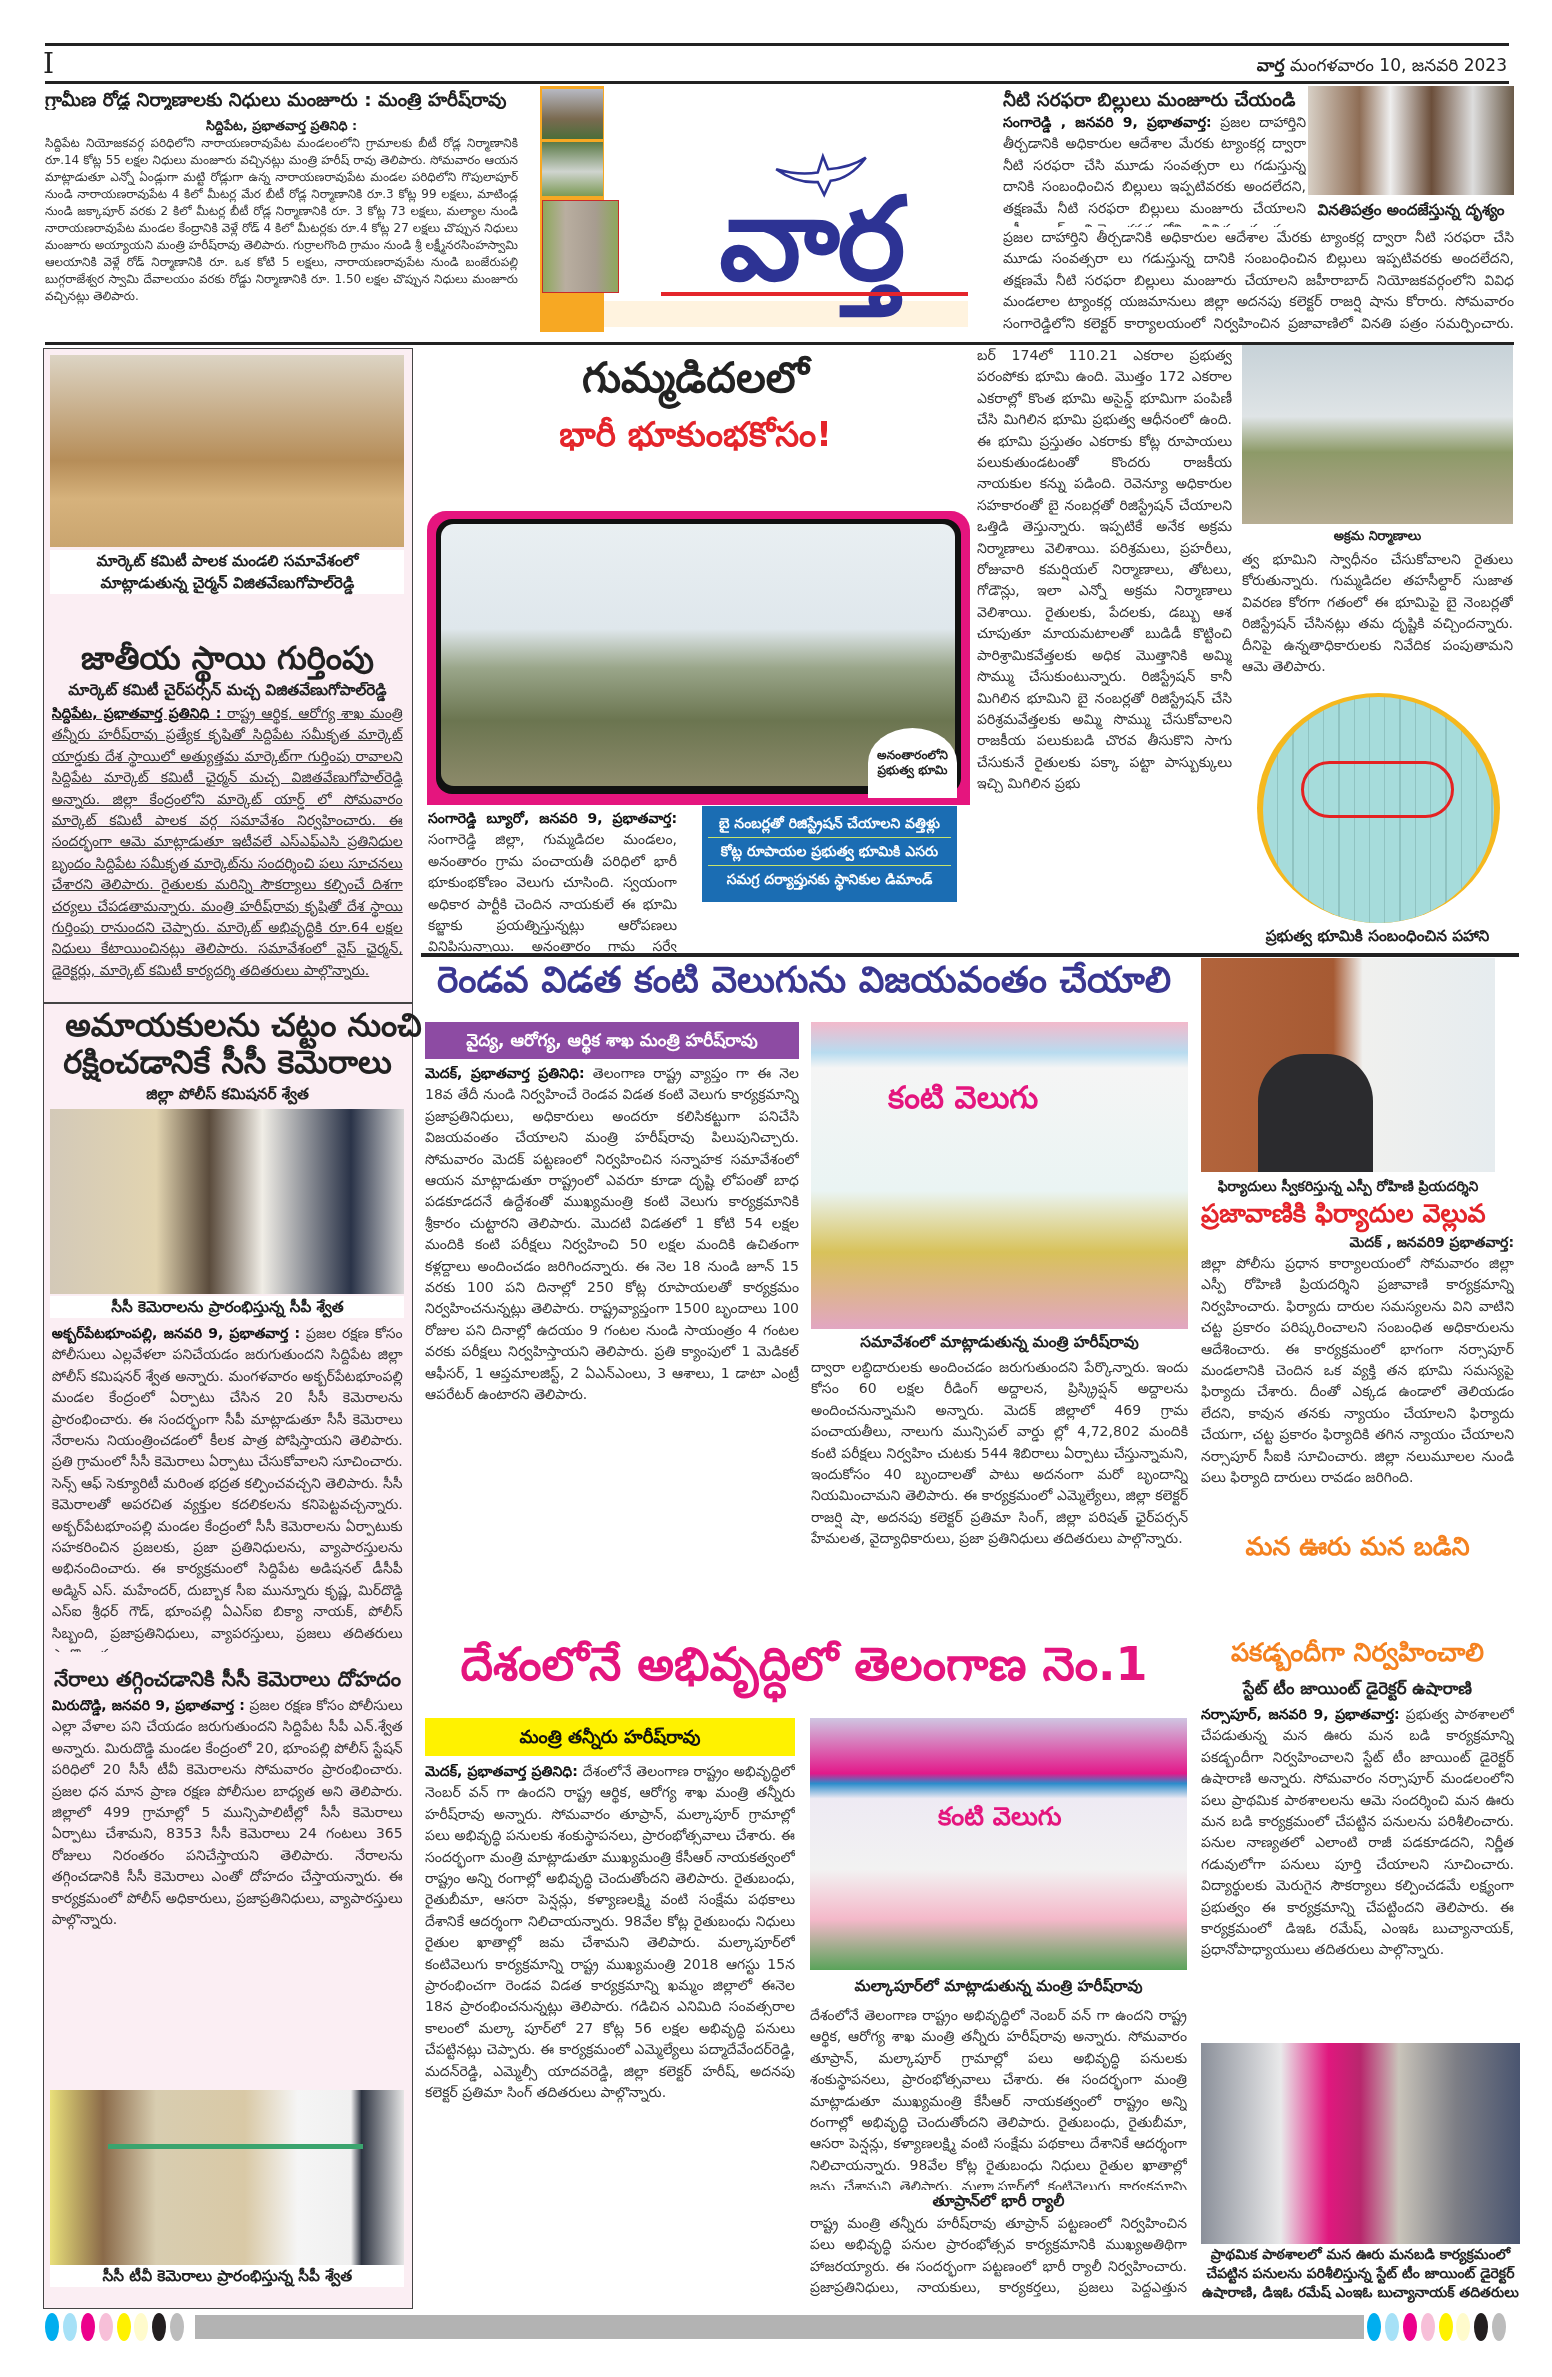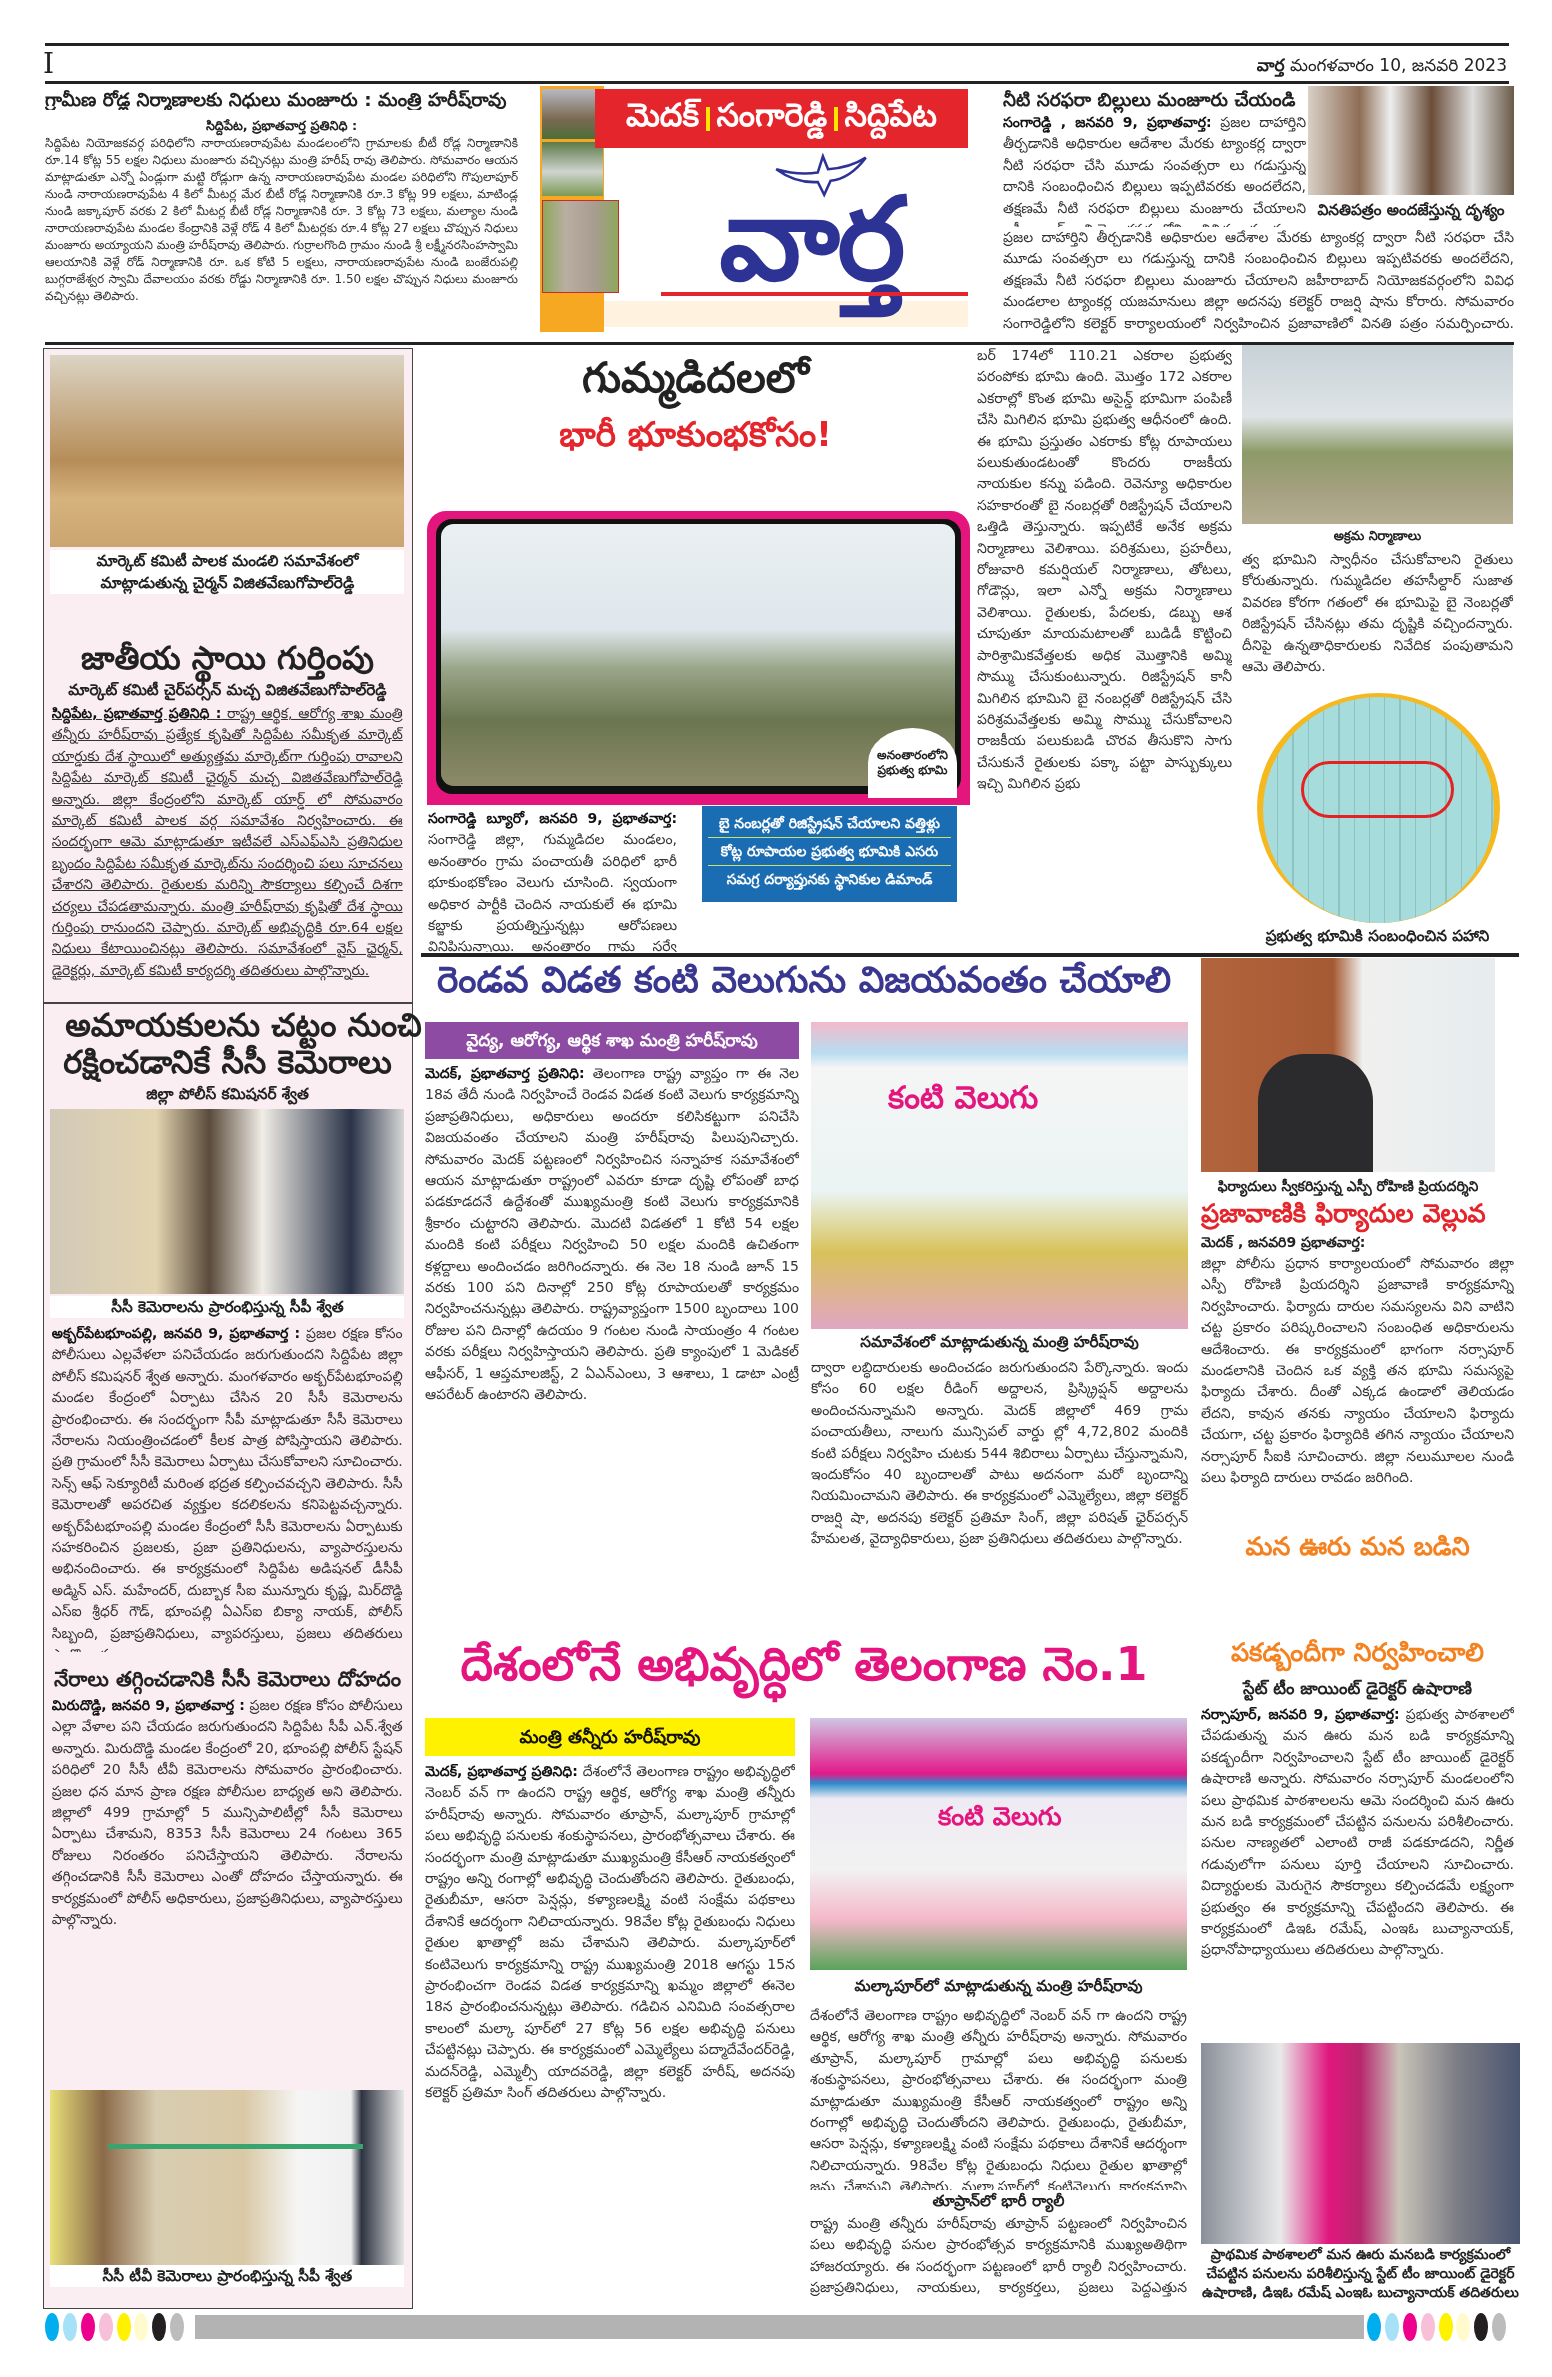--- a/index.html
+++ b/index.html
@@ -35,27 +35,20 @@
   <div class="abs" style="left:45px;top:118px;width:473px;text-align:center;font-size:12.8px;font-weight:bold;">సిద్దిపేట, ప్రభాతవార్త ప్రతినిధి :</div>
   <div class="abs body-text" style="left:45px;top:135px;width:473px;height:202px;font-size:12px;line-height:17px;">సిద్దిపేట నియోజకవర్గ పరిధిలోని నారాయణరావుపేట మండలంలోని గ్రామాలకు బీటీ రోడ్ల నిర్మాణానికి రూ.14 కోట్ల 55 లక్షల నిధులు మంజూరు వచ్చినట్లు మంత్రి హరీష్ రావు తెలిపారు. సోమవారం ఆయన మాట్లాడుతూ ఎన్నో ఏండ్లుగా మట్టి రోడ్లుగా ఉన్న నారాయణరావుపేట మండల పరిధిలోని గొపులాపూర్ నుండి నారాయణరావుపేట 4 కిలో మీటర్ల మేర బీటీ రోడ్ల నిర్మాణానికి రూ.3 కోట్ల 99 లక్షలు, మాటిండ్ల నుండి జక్కాపూర్ వరకు 2 కిలో మీటర్ల బీటీ రోడ్ల నిర్మాణానికి రూ. 3 కోట్ల 73 లక్షలు, మల్యాల నుండి నారాయణరావుపేట మండల కేంద్రానికి వెళ్లే రోడ్ 4 కిలో మీటర్లకు రూ.4 కోట్ల 27 లక్షలు చొప్పున నిధులు మంజూరు అయ్యాయని మంత్రి హరీష్‌రావు తెలిపారు. గుర్రాలగొంది గ్రామం నుండి శ్రీ లక్ష్మీనరసింహస్వామి ఆలయానికి వెళ్లే రోడ్ నిర్మాణానికి రూ. ఒక కోటి 5 లక్షలు, నారాయణరావుపేట నుండి బంజేరుపల్లి బుగ్గరాజేశ్వర స్వామి దేవాలయం వరకు రోడ్డు నిర్మాణానికి రూ. 1.50 లక్షల చొప్పున నిధులు మంజూరు వచ్చినట్లు తెలిపారు.</div>
 </section>
 
 <section class="abs" style="left:540px;top:86px;width:428px;height:246px;">
   <div class="abs" style="left:0;top:0;width:64px;height:246px;background:#f7a823;"></div>
   <div class="photo" style="left:1.9px;top:3.2px;width:61px;height:50px;background:linear-gradient(#b7b9c3,#7a6a50 60%,#4b6e3a);"></div>
   <div class="photo" style="left:1.9px;top:56px;width:61px;height:54px;background:linear-gradient(#5b7a46,#cfd4cf 55%,#7c9a55);"></div>
   <div class="photo" style="left:1.9px;top:114px;width:77px;height:93px;background:linear-gradient(90deg,#8ea85c,#b9aea0 30%,#a79c90 70%,#8ea85c);border:1.3px solid #c92a2a;"></div>
   <div class="abs" style="left:64px;top:215px;width:364px;height:25.5px;background:#fff3df;"></div>
-  <div class="abs" style="left:55px;top:3.2px;width:373px;height:59px;background:#e4252b;display:flex;align-items:center;justify-content:center;gap:6.4px;">
-    <span style="color:#fff;font-size:32px;font-weight:bold;">మెదక్</span>
-    <span style="width:4.5px;height:24px;background:#ffe600;"></span>
-    <span style="color:#fff;font-size:32px;font-weight:bold;">సంగారెడ్డి</span>
-    <span style="width:4.5px;height:24px;background:#ffe600;"></span>
-    <span style="color:#fff;font-size:32px;font-weight:bold;">సిద్దిపేట</span>
-  </div>
   <svg class="abs" style="left:233px;top:64px;" width="96" height="48" viewBox="0 0 150 75">
     <path d="M5 30 Q40 40 70 35 L78 10 L86 30 Q120 28 145 12 Q120 45 90 48 L80 70 L70 50 Q35 52 5 30 Z" fill="#fff" stroke="#2d3394" stroke-width="4"></path>
   </svg>
   <div class="abs" style="left:121px;top:102px;width:300px;height:102px;color:#2d3394;font-size:115px;font-weight:bold;line-height:102px;text-align:center;letter-spacing:-2.6px;">వార్త</div>
   <div class="abs" style="left:121px;top:206px;width:307px;height:3.8px;background:#e4252b;"></div>
 </section>
 
 <section>
   <div class="abs hl" style="left:1003px;top:89px;width:307px;font-size:18.5px;text-align:left;">నీటి సరఫరా బిల్లులు మంజూరు చేయండి</div>
   <div class="abs body-text" style="left:1003px;top:112px;width:303px;height:115px;">
@@ -148,21 +141,21 @@
   <div class="abs caption" style="left:811px;top:1331px;width:377px;">సమావేశంలో మాట్లాడుతున్న మంత్రి హరీష్‌రావు</div>
   <div class="abs body-text" style="left:811px;top:1357px;width:377px;height:275px;">ద్వారా లబ్ధిదారులకు అందించడం జరుగుతుందని పేర్కొన్నారు. ఇందు కోసం 60 లక్షల రీడింగ్ అద్దాలన, ప్రిస్క్రిప్షన్ అద్దాలను అందించనున్నామని అన్నారు. మెదక్ జిల్లాలో 469 గ్రామ పంచాయతీలు, నాలుగు మున్సిపల్ వార్డు ల్లో 4,72,802 మందికి కంటి పరీక్షలు నిర్వహిం చుటకు 544 శిబిరాలు ఏర్పాటు చేస్తున్నామని, ఇందుకోసం 40 బృందాలతో పాటు అదనంగా మరో బృందాన్ని నియమించామని తెలిపారు. ఈ కార్యక్రమంలో ఎమ్మెల్యేలు, జిల్లా కలెక్టర్ రాజర్షి షా, అదనపు కలెక్టర్ ప్రతిమా సింగ్, జిల్లా పరిషత్ ఛైర్‌పర్సన్ హేమలత, వైద్యాధికారులు, ప్రజా ప్రతినిధులు తదితరులు పాల్గొన్నారు.</div>
 </section>
 
 <section>
   <div class="photo" style="left:1201px;top:958px;width:294px;height:214px;background:linear-gradient(90deg,#b2643c 0%,#a65a33 45%,#f0f0ee 55%,#e6ecef 100%);">
     <div style="position:absolute;left:57px;top:96px;width:115px;height:118px;background:#2b2b2e;border-radius:40% 40% 0 0;"></div>
   </div>
   <div class="abs caption" style="left:1201px;top:1175px;width:294px;font-size:14px;">ఫిర్యాదులు స్వీకరిస్తున్న ఎస్పీ రోహిణి ప్రియదర్శిని</div>
   <div class="abs hl" style="left:1201px;top:1199px;width:313px;font-size:25.5px;color:#e4252b;text-align:left;white-space:nowrap;">ప్రజావాణికి ఫిర్యాదుల వెల్లువ</div>
-  <div class="abs" style="left:1201px;top:1234px;width:313px;text-align:left;font-size:14px;font-weight:bold;">మెదక్ , జనవరి9 ప్రభాతవార్త:</div>
+  <div class="abs" style="left:1201px;top:1234px;width:313px;text-align:right;font-size:14px;font-weight:bold;">మెదక్ , జనవరి9 ప్రభాతవార్త:</div>
   <div class="abs body-text" style="left:1201px;top:1253px;width:313px;height:345px;">జిల్లా పోలీసు ప్రధాన కార్యాలయంలో సోమవారం జిల్లా ఎస్పీ రోహిణి ప్రియదర్శిని ప్రజావాణి కార్యక్రమాన్ని నిర్వహించారు. ఫిర్యాదు దారుల సమస్యలను విని వాటిని చట్ట ప్రకారం పరిష్కరించాలని సంబంధిత అధికారులను ఆదేశించారు. ఈ కార్యక్రమంలో భాగంగా నర్సాపూర్ మండలానికి చెందిన ఒక వ్యక్తి తన భూమి సమస్యపై ఫిర్యాదు చేశారు. దీంతో ఎక్కడ ఉండాలో తెలియడం లేదని, కావున తనకు న్యాయం చేయాలని ఫిర్యాదు చేయగా, చట్ట ప్రకారం ఫిర్యాదికి తగిన న్యాయం చేయాలని నర్సాపూర్ సీఐకి సూచించారు. జిల్లా నలుమూలల నుండి పలు ఫిర్యాది దారులు రావడం జరిగింది.</div>
 </section>
 
 <section>
   <div class="abs hl" style="left:1201px;top:1532px;width:313px;font-size:25.5px;color:#f58220;">మన ఊరు మన బడిని</div>
   <div class="abs hl" style="left:1201px;top:1638px;width:313px;font-size:25.5px;color:#f58220;">పకడ్బందీగా నిర్వహించాలి</div>
   <div class="abs" style="left:1201px;top:1679px;width:313px;text-align:center;font-size:16.6px;font-weight:bold;">స్టేట్ టీం జాయింట్ డైరెక్టర్ ఉషారాణి</div>
   <div class="abs body-text" style="left:1201px;top:1704px;width:313px;height:338px;">
     <b>నర్సాపూర్, జనవరి 9, ప్రభాతవార్త:</b>
     <span>ప్రభుత్వ పాఠశాలలో చేపడుతున్న మన ఊరు మన బడి కార్యక్రమాన్ని పకడ్బందీగా నిర్వహించాలని స్టేట్ టీం జాయింట్ డైరెక్టర్ ఉషారాణి అన్నారు. సోమవారం నర్సాపూర్ మండలంలోని పలు ప్రాథమిక పాఠశాలలను ఆమె సందర్శించి మన ఊరు మన బడి కార్యక్రమంలో చేపట్టిన పనులను పరిశీలించారు. పనుల నాణ్యతలో ఎలాంటి రాజీ పడకూడదని, నిర్ణీత గడువులోగా పనులు పూర్తి చేయాలని సూచించారు. విద్యార్థులకు మెరుగైన సౌకర్యాలు కల్పించడమే లక్ష్యంగా ప్రభుత్వం ఈ కార్యక్రమాన్ని చేపట్టిందని తెలిపారు. ఈ కార్యక్రమంలో డిఇఓ రమేష్, ఎంఇఓ బుచ్యానాయక్, ప్రధానోపాధ్యాయులు తదితరులు పాల్గొన్నారు.</span>

